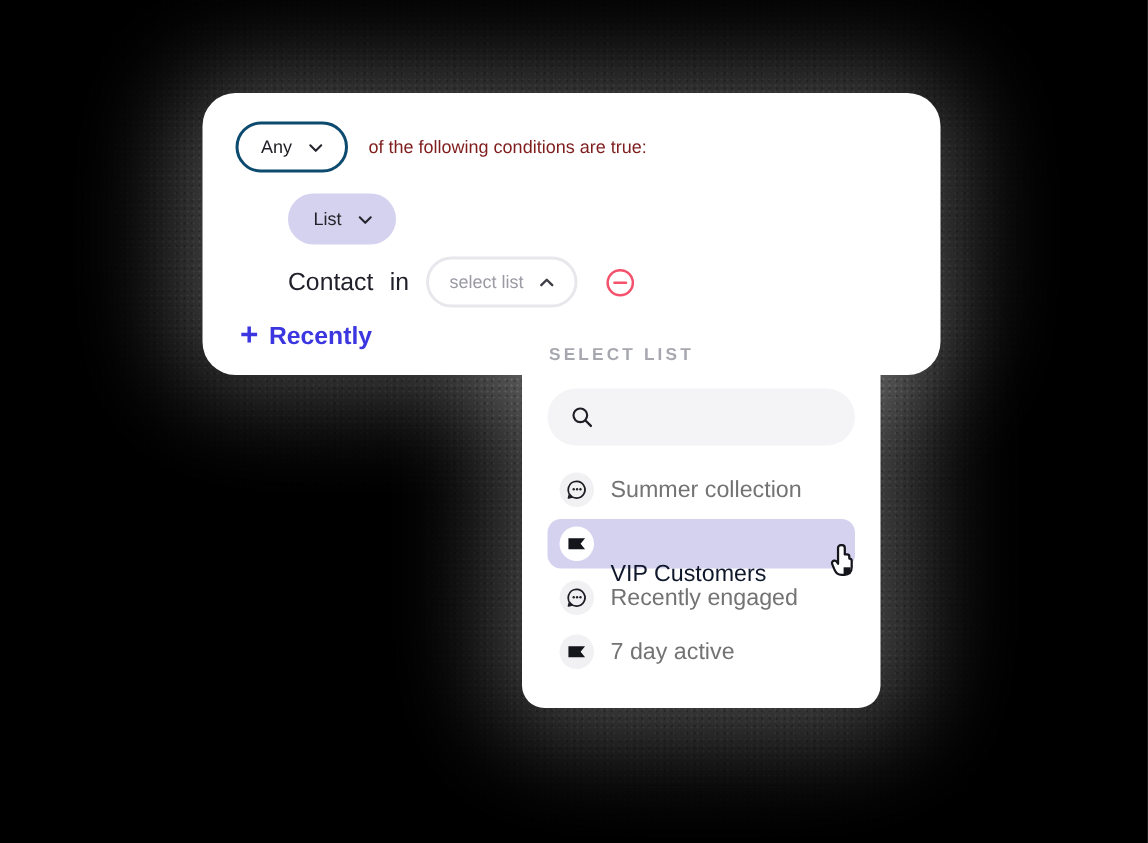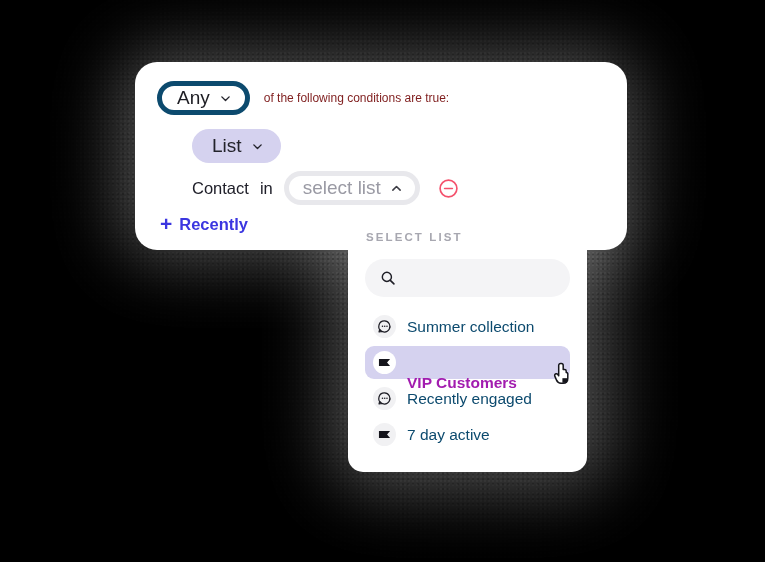--- a/index.html
+++ b/index.html
@@ -65,24 +65,24 @@
     gap: 14px;
   }
 
   
   .pill {
     display: inline-flex;
     align-items: center;
     gap: 9px;
     height: 34px;
     padding: 0 13px 0 15px;
-    border: 5px solid #0c4a6e;
+    border: 2px solid #0c4a6e;
     border-radius: 17px;
     background: #ffffff;
-    font-size: 19px;
+    font-size: 12px;
     color: #1d1d23;
     white-space: nowrap;
     cursor: pointer;
   }
   .pill.chip {
     background: #d5d2ef;
     border-color: #d5d2ef;
     color: #23232b;
     padding: 0 12px 0 15px;
     text-align: center;
@@ -216,24 +216,24 @@
     background: #f1f1f3;
     display: flex;
     align-items: center;
     justify-content: center;
     flex: none;
   }
   .list-item.selected .item-icon { background: #ffffff; }
 
   .item-label {
     font-size: 15.5px;
-    color: #0c4a6e;
+    color: #737373;
     white-space: nowrap;
   }
-  .list-item.selected .item-label { font-weight: 700; color: #a21caf; margin-top: 40px; }
+  .list-item.selected .item-label { font-weight: 400; color: #0f172a; margin-top: 40px; }
 
   .cursor {
     position: absolute;
     left: 188px;
     top: 16px;
     width: 20px;
     height: 24px;
     z-index: 9;
     pointer-events: none;
   }

